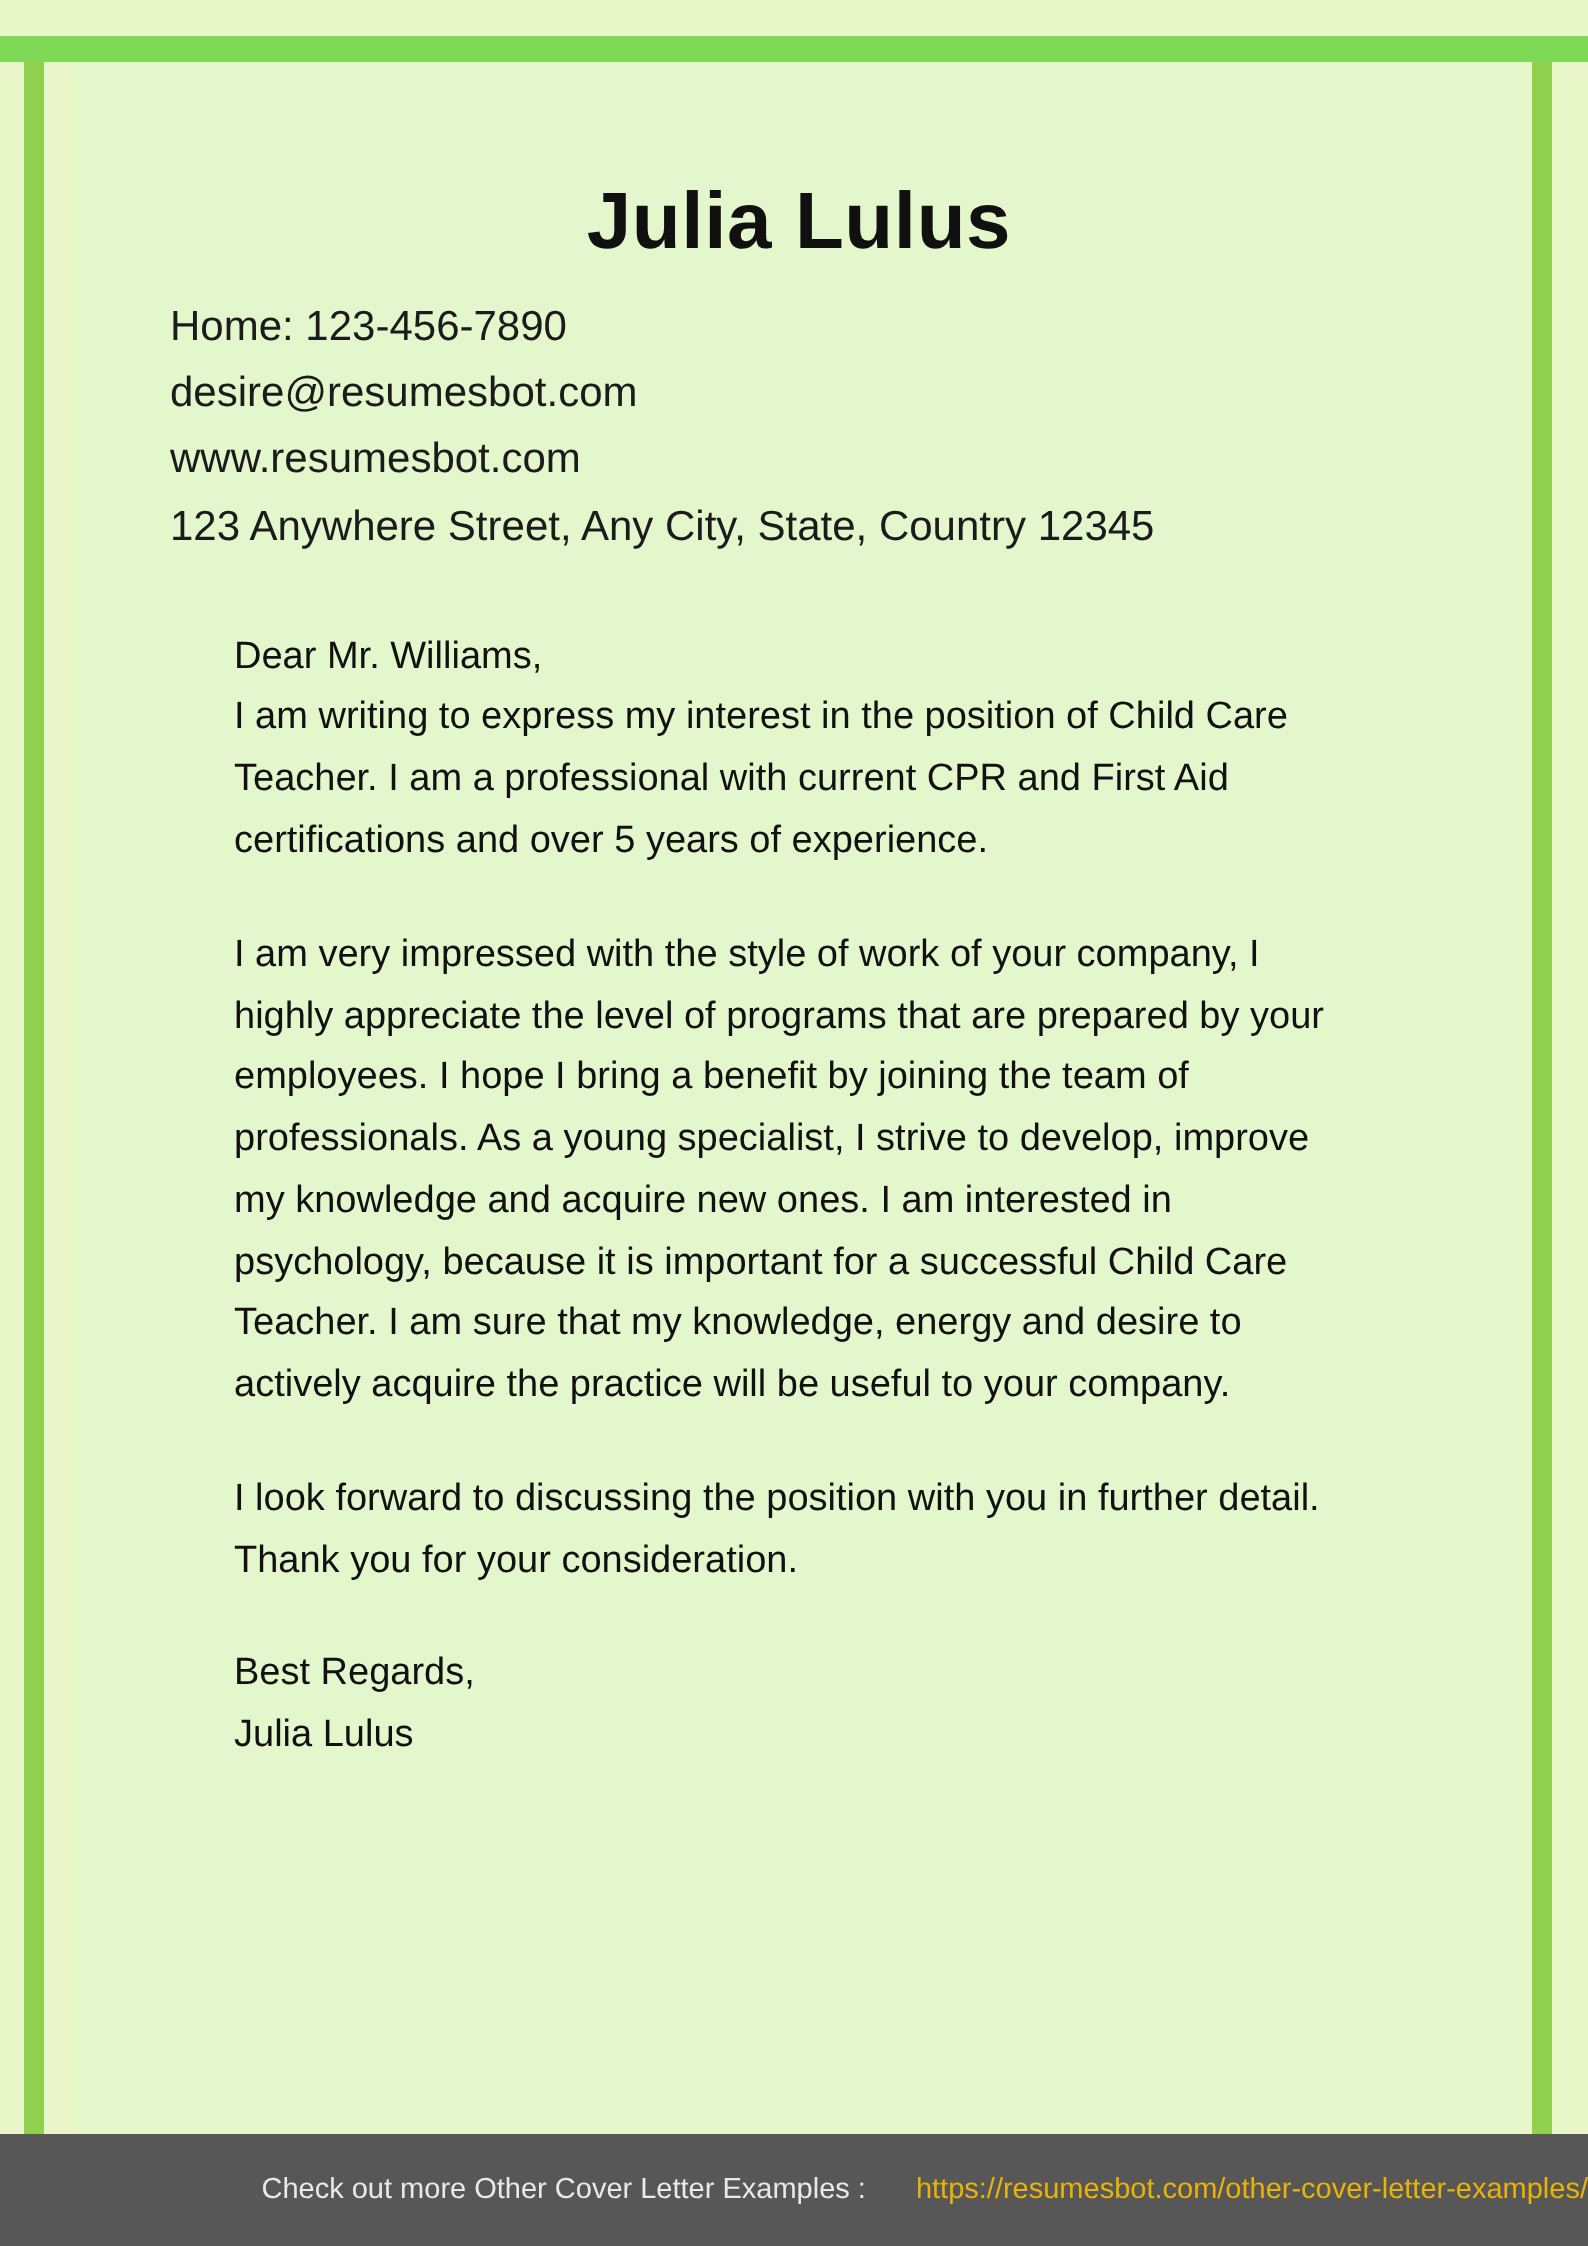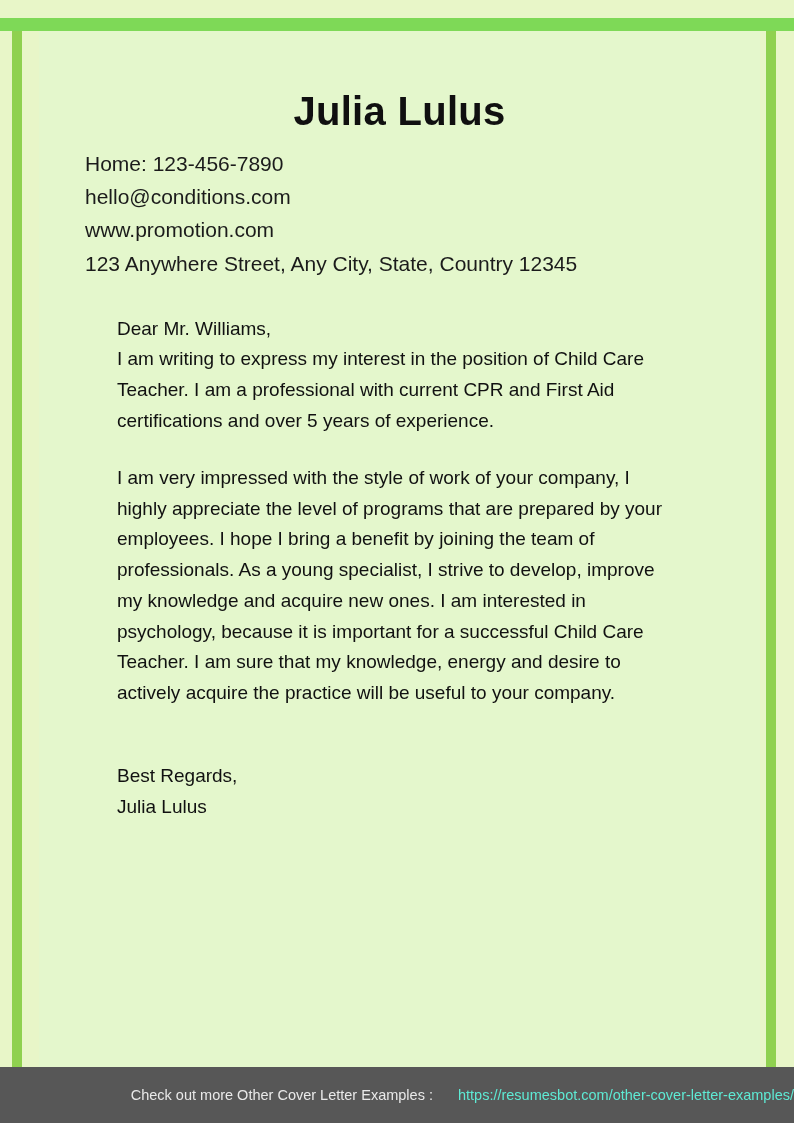--- a/index.html
+++ b/index.html
@@ -124,21 +124,21 @@
     height: 56px;
     flex: 0 0 auto;
     background: #575757;
     color: #e9e9e9;
     display: flex;
     align-items: center;
     justify-content: flex-end;
     font-size: 14.5px;
   }
   .footer a {
-    color: #5eead4;
+    color: #eab308;
     text-decoration: none;
     margin-left: 5px;
     padding-left: 20px;
   }
 </style>
 </head>
 <body>
 
 <div class="page">
 
@@ -149,30 +149,31 @@
 
     <div class="left-pale"></div>
     <div class="left-bar"></div>
     <div class="left-gap"></div>
 
     <div class="sheet">
 
       <div class="name">Julia Lulus</div>
 
       <div class="contact-line">Home: 123-456-7890</div>
-      <div class="contact-line">hello@conditions.com</div>
-      <div class="contact-line">www.promotion.com</div>
+      <div class="contact-line">desire@resumesbot.com</div>
+      <div class="contact-line">www.resumesbot.com</div>
       <div class="contact-line">123 Anywhere Street, Any City, State, Country 12345</div>
 
       <div class="letter">
         <p>Dear Mr. Williams,</p>
         <p>I am writing to express my interest in the position of Child Care Teacher. I am a professional with current CPR and First Aid certifications and over 5 years of experience.</p>
         <div class="spacer"></div>
         <p>I am very impressed with the style of work of your company, I highly appreciate the level of programs that are prepared by your employees. I hope I bring a benefit by joining the team of professionals. As a young specialist, I strive to develop, improve my knowledge and acquire new ones. I am interested in psychology, because it is important for a successful Child Care Teacher. I am sure that my knowledge, energy and desire to actively acquire the practice will be useful to your company.</p>
         <div class="spacer"></div>
+        <p>I look forward to discussing the position with you in further detail. Thank you for your consideration.</p>
         <div class="spacer"></div>
         <p class="sig">Best Regards,</p>
         <p class="sig">Julia Lulus</p>
       </div>
 
     </div>
 
     <div class="right-gap"></div>
     <div class="right-bar"></div>
     <div class="right-pale"></div>

